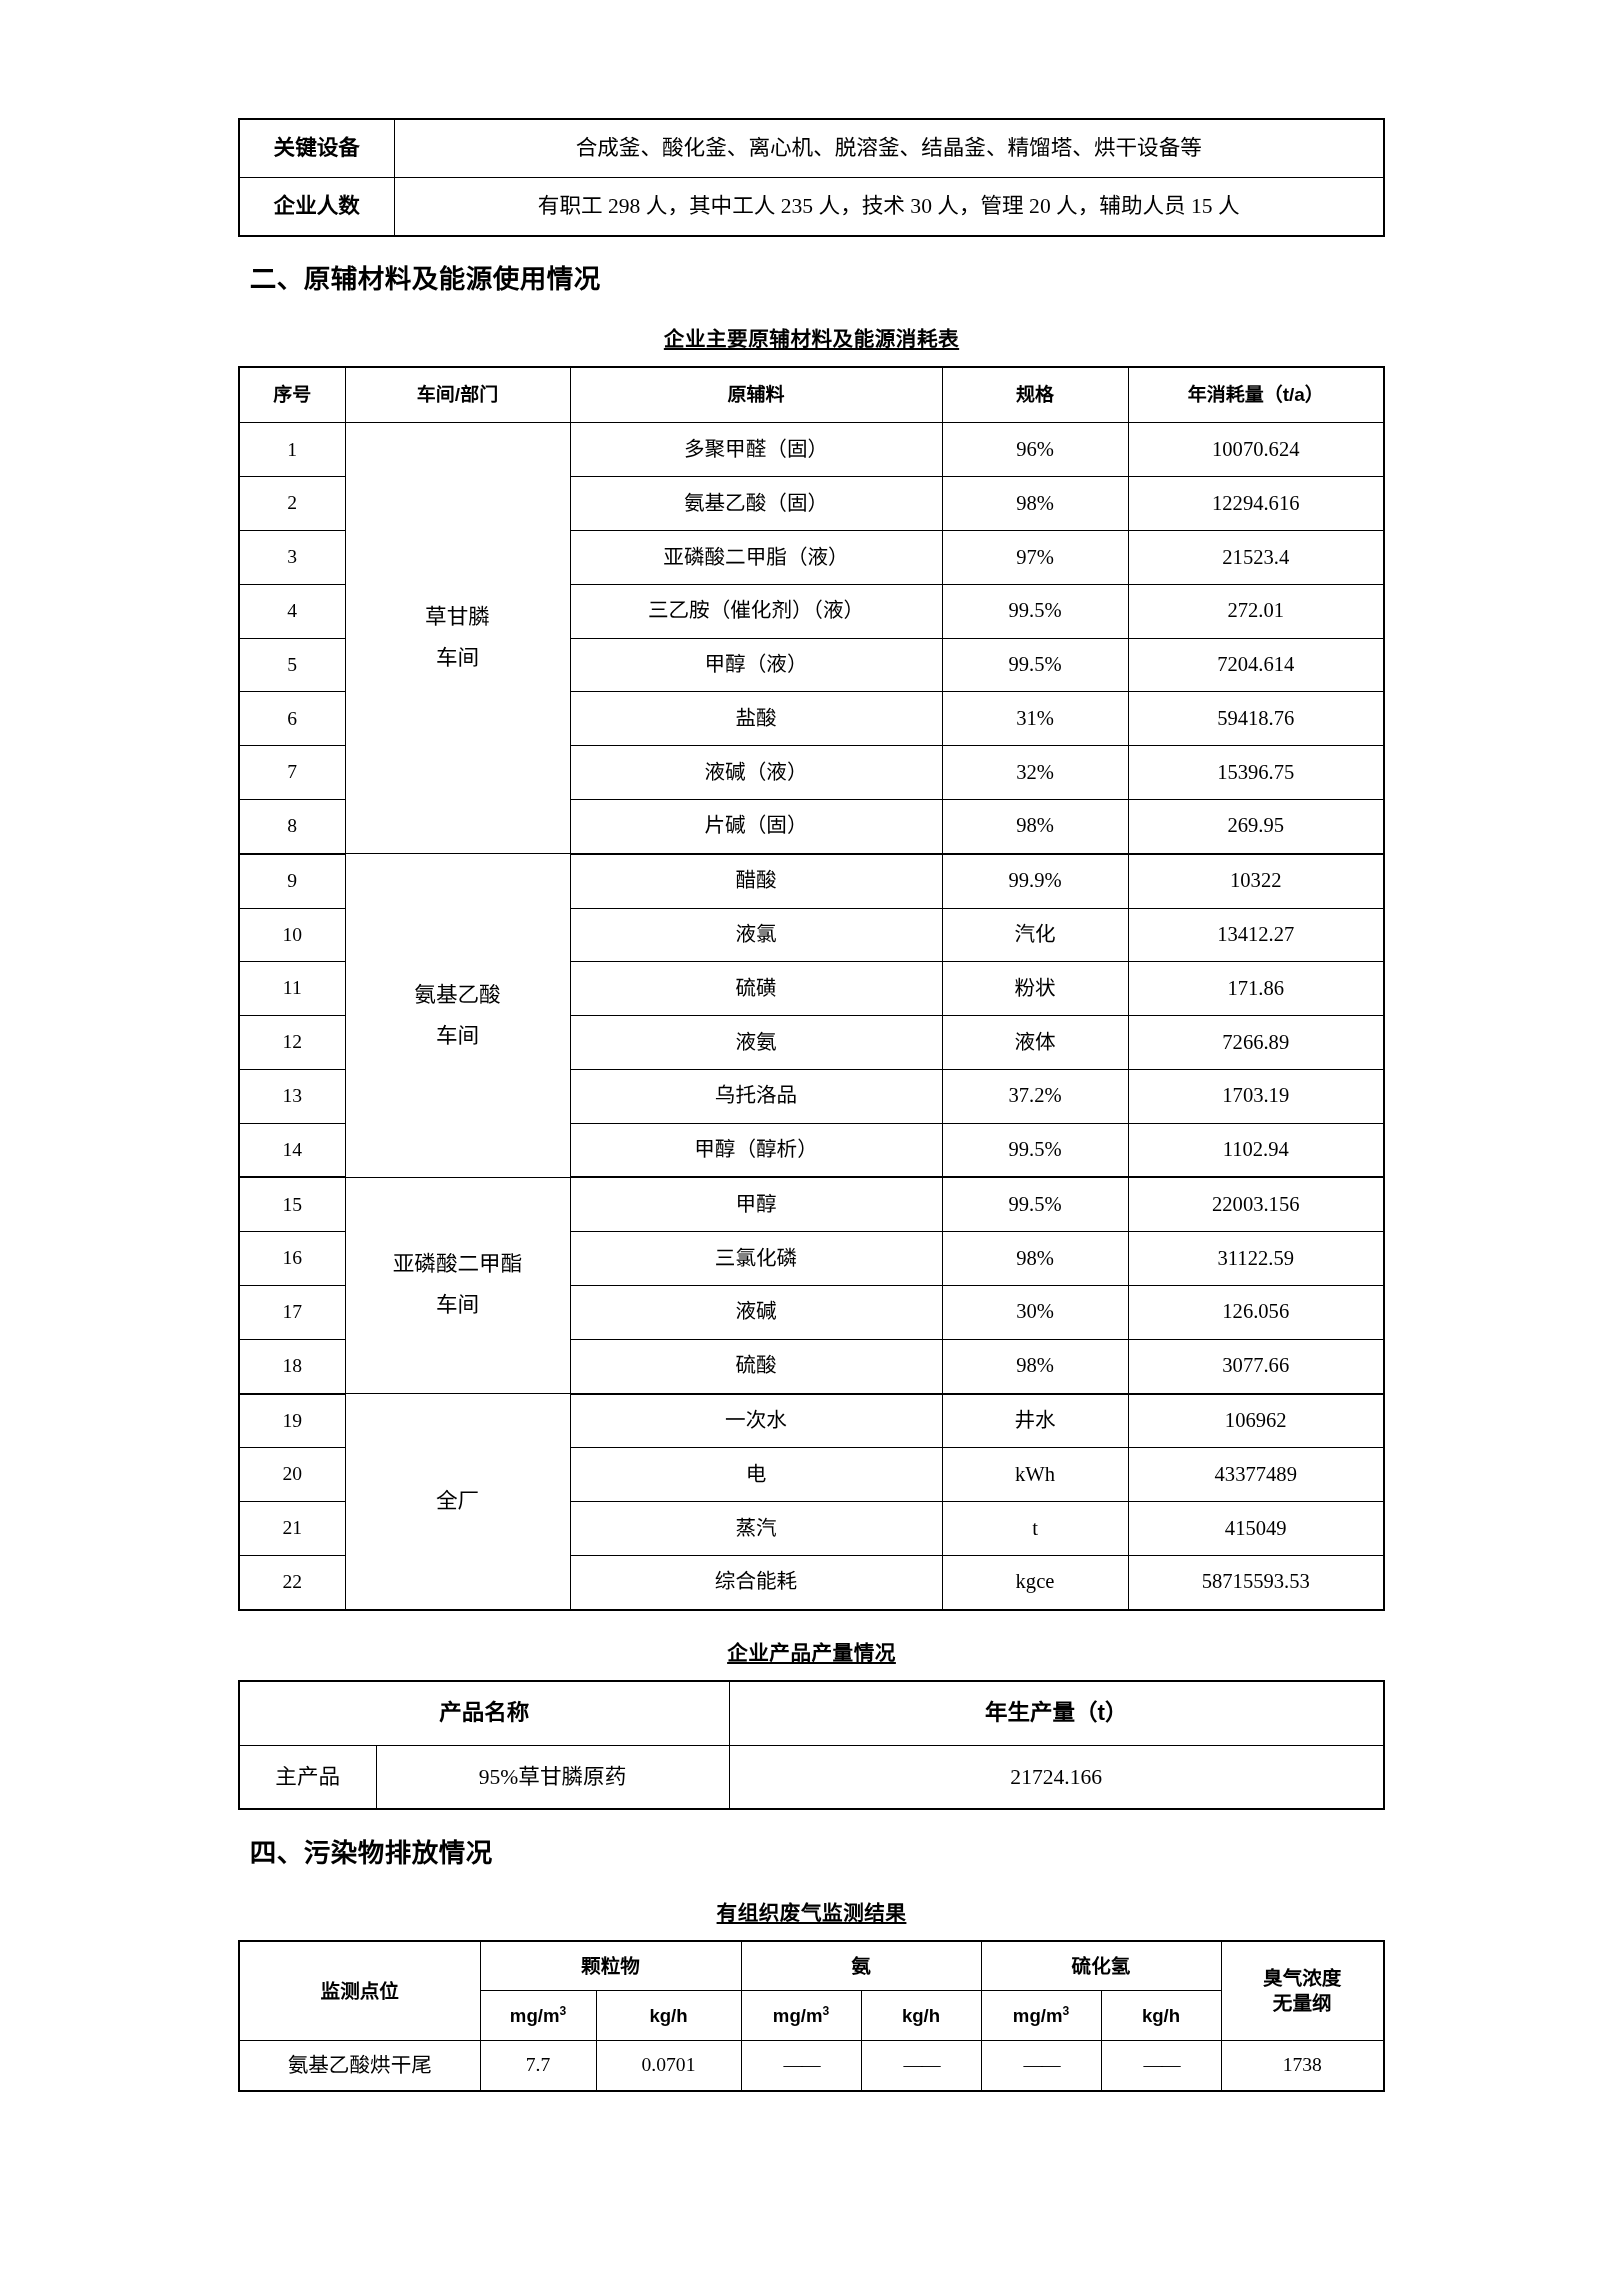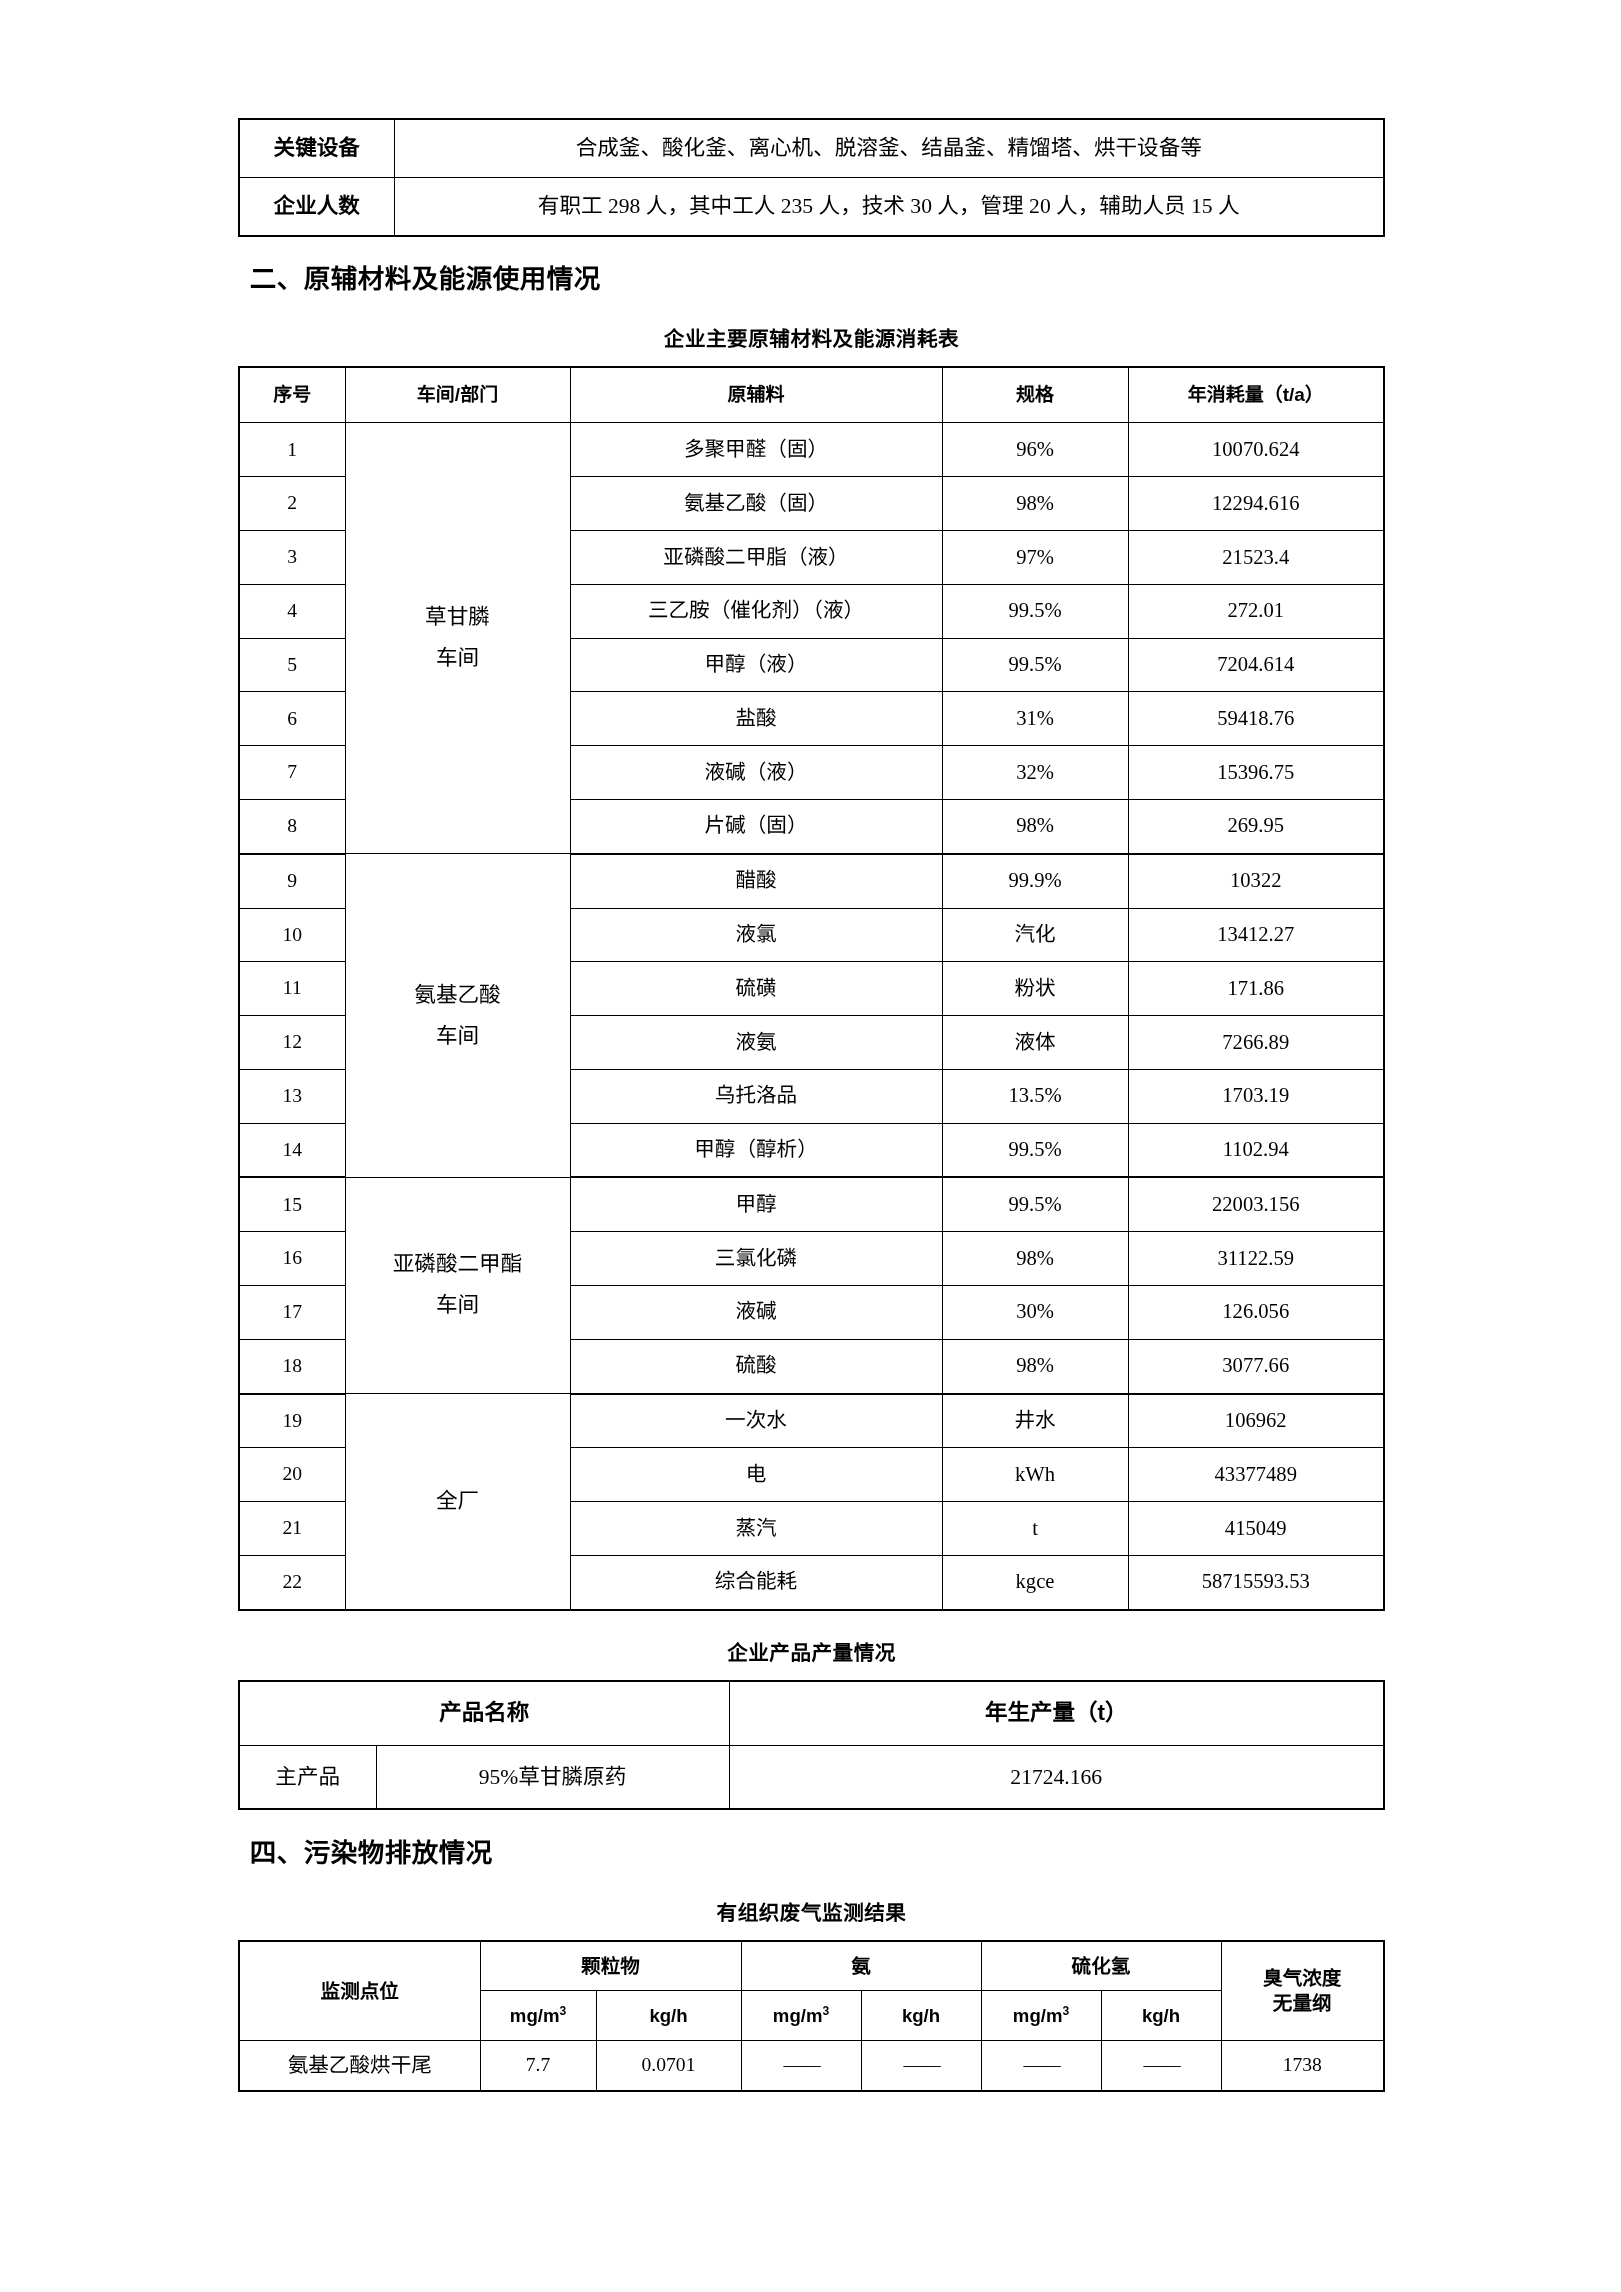--- a/index.html
+++ b/index.html
@@ -40,20 +40,21 @@
     padding-left: 11.8px;
     letter-spacing: 0.5px;
   }
   .table-caption {
     font-family: "Liberation Sans", "DejaVu Sans", sans-serif;
     font-weight: bold;
     font-size: 20.6px;
     text-align: center;
     margin: 25.5px 0 13.7px 0;
     letter-spacing: 0.5px;
+    text-decoration: underline;
   }
 
   
   table.doc {
     border-collapse: collapse;
     table-layout: fixed;
     width: 100%;
     font-size: 20.6px;
   }
   table.doc td, table.doc th {
@@ -240,21 +241,21 @@
           </tr>
           <tr>
             <td class="num">12</td>
             <td>液氨</td>
             <td>液体</td>
             <td>7266.89</td>
           </tr>
           <tr>
             <td class="num">13</td>
             <td>乌托洛品</td>
-            <td>13.5%</td>
+            <td>37.2%</td>
             <td>1703.19</td>
           </tr>
           <tr class="group-end">
             <td class="num">14</td>
             <td>甲醇（醇析）</td>
             <td>99.5%</td>
             <td>1102.94</td>
           </tr>
           <tr>
             <td class="num">15</td>

